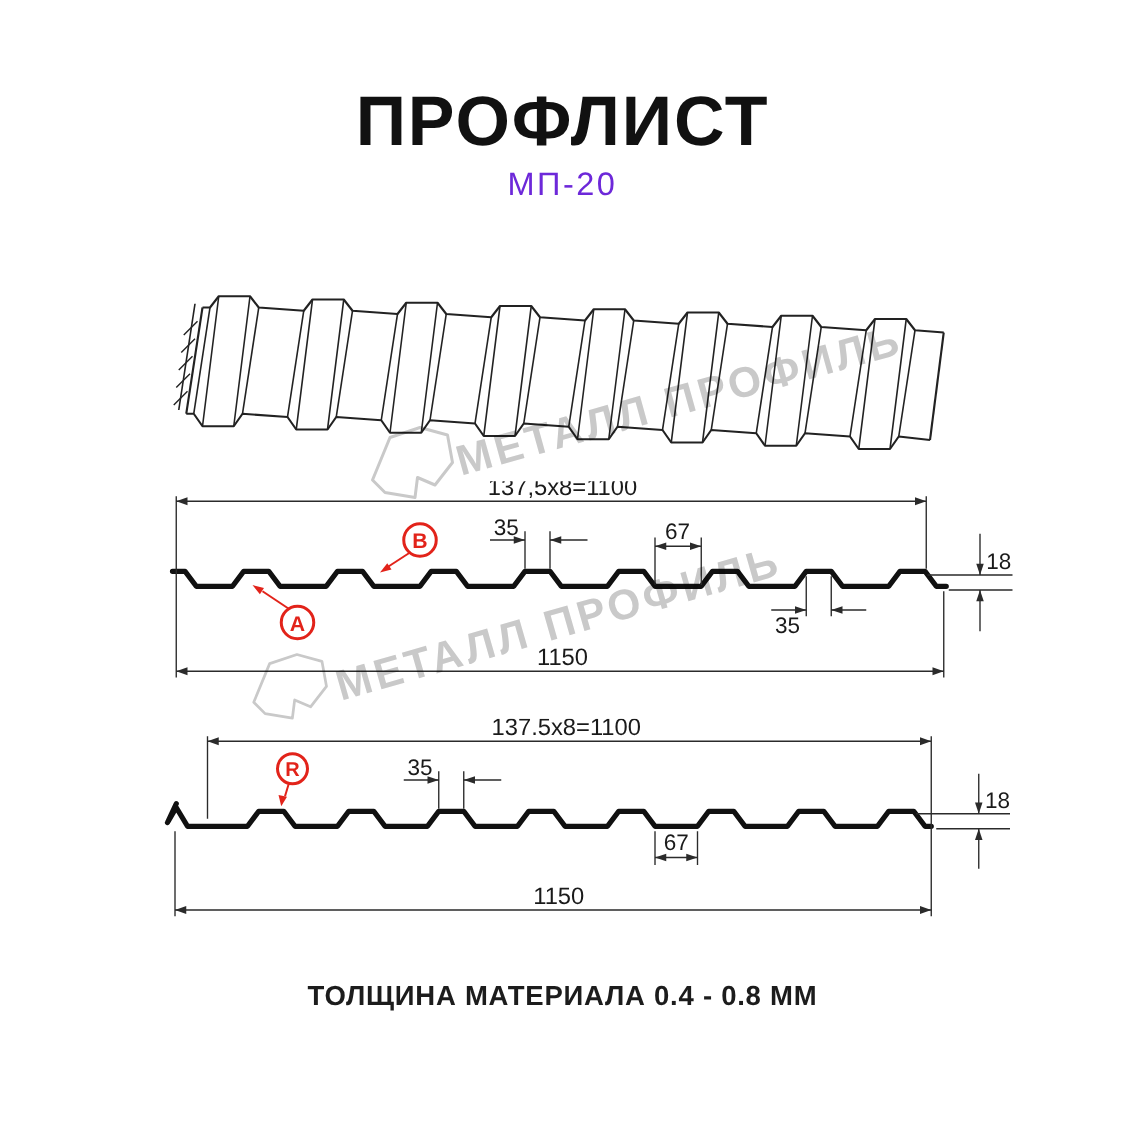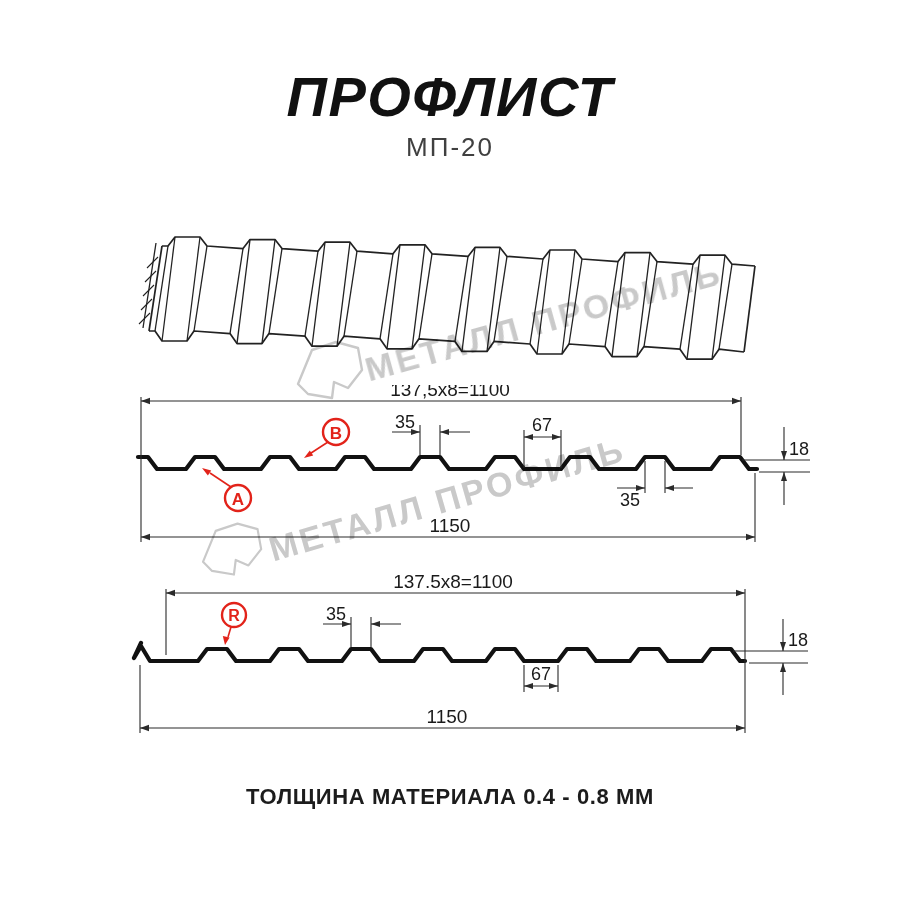--- a/index.html
+++ b/index.html
@@ -1,22 +1,22 @@
 <!DOCTYPE html>
 <html><head>
 <meta charset="utf-8">
 <style>
   html,body{margin:0;padding:0;background:#fff;}
   body{width:900px;height:900px;position:relative;overflow:hidden;
        font-family:"Liberation Sans",sans-serif;color:#1a1a1a;}
   .abs{position:absolute;}
   .title{left:0;top:64px;width:900px;text-align:center;font-size:56px;font-weight:800;
-         letter-spacing:1.5px;color:#111;font-style:italic;}
+         letter-spacing:1.5px;color:#111;}
   .subtitle{left:0;top:132px;width:900px;text-align:center;font-size:26px;font-weight:500;
-            letter-spacing:2px;color:#404040;}
+            letter-spacing:2px;color:#6d28d9;}
   .footer{left:0;top:784px;width:900px;text-align:center;font-size:22px;font-weight:600;
           letter-spacing:.6px;color:#1c1c1c;}
   .wm{mix-blend-mode:multiply;pointer-events:none;}
   .wm-text{font-size:34px;font-weight:700;letter-spacing:3px;color:#c9c9c9;white-space:nowrap;}
   .wm1-text{left:366px;top:351px;transform:rotate(-15.5deg);transform-origin:left center;}
   .wm2-text{left:270px;top:531px;transform:rotate(-16deg);transform-origin:left center;}
   svg text{fill:#1a1a1a;font-family:"Liberation Sans",sans-serif;}
   .dim{stroke:#2b2b2b;stroke-width:1.1;fill:none;}
   .dimhead{fill:#2b2b2b;stroke:none;}
   .profile{stroke:#111;stroke-width:4.2;fill:none;stroke-linejoin:round;stroke-linecap:round;}

